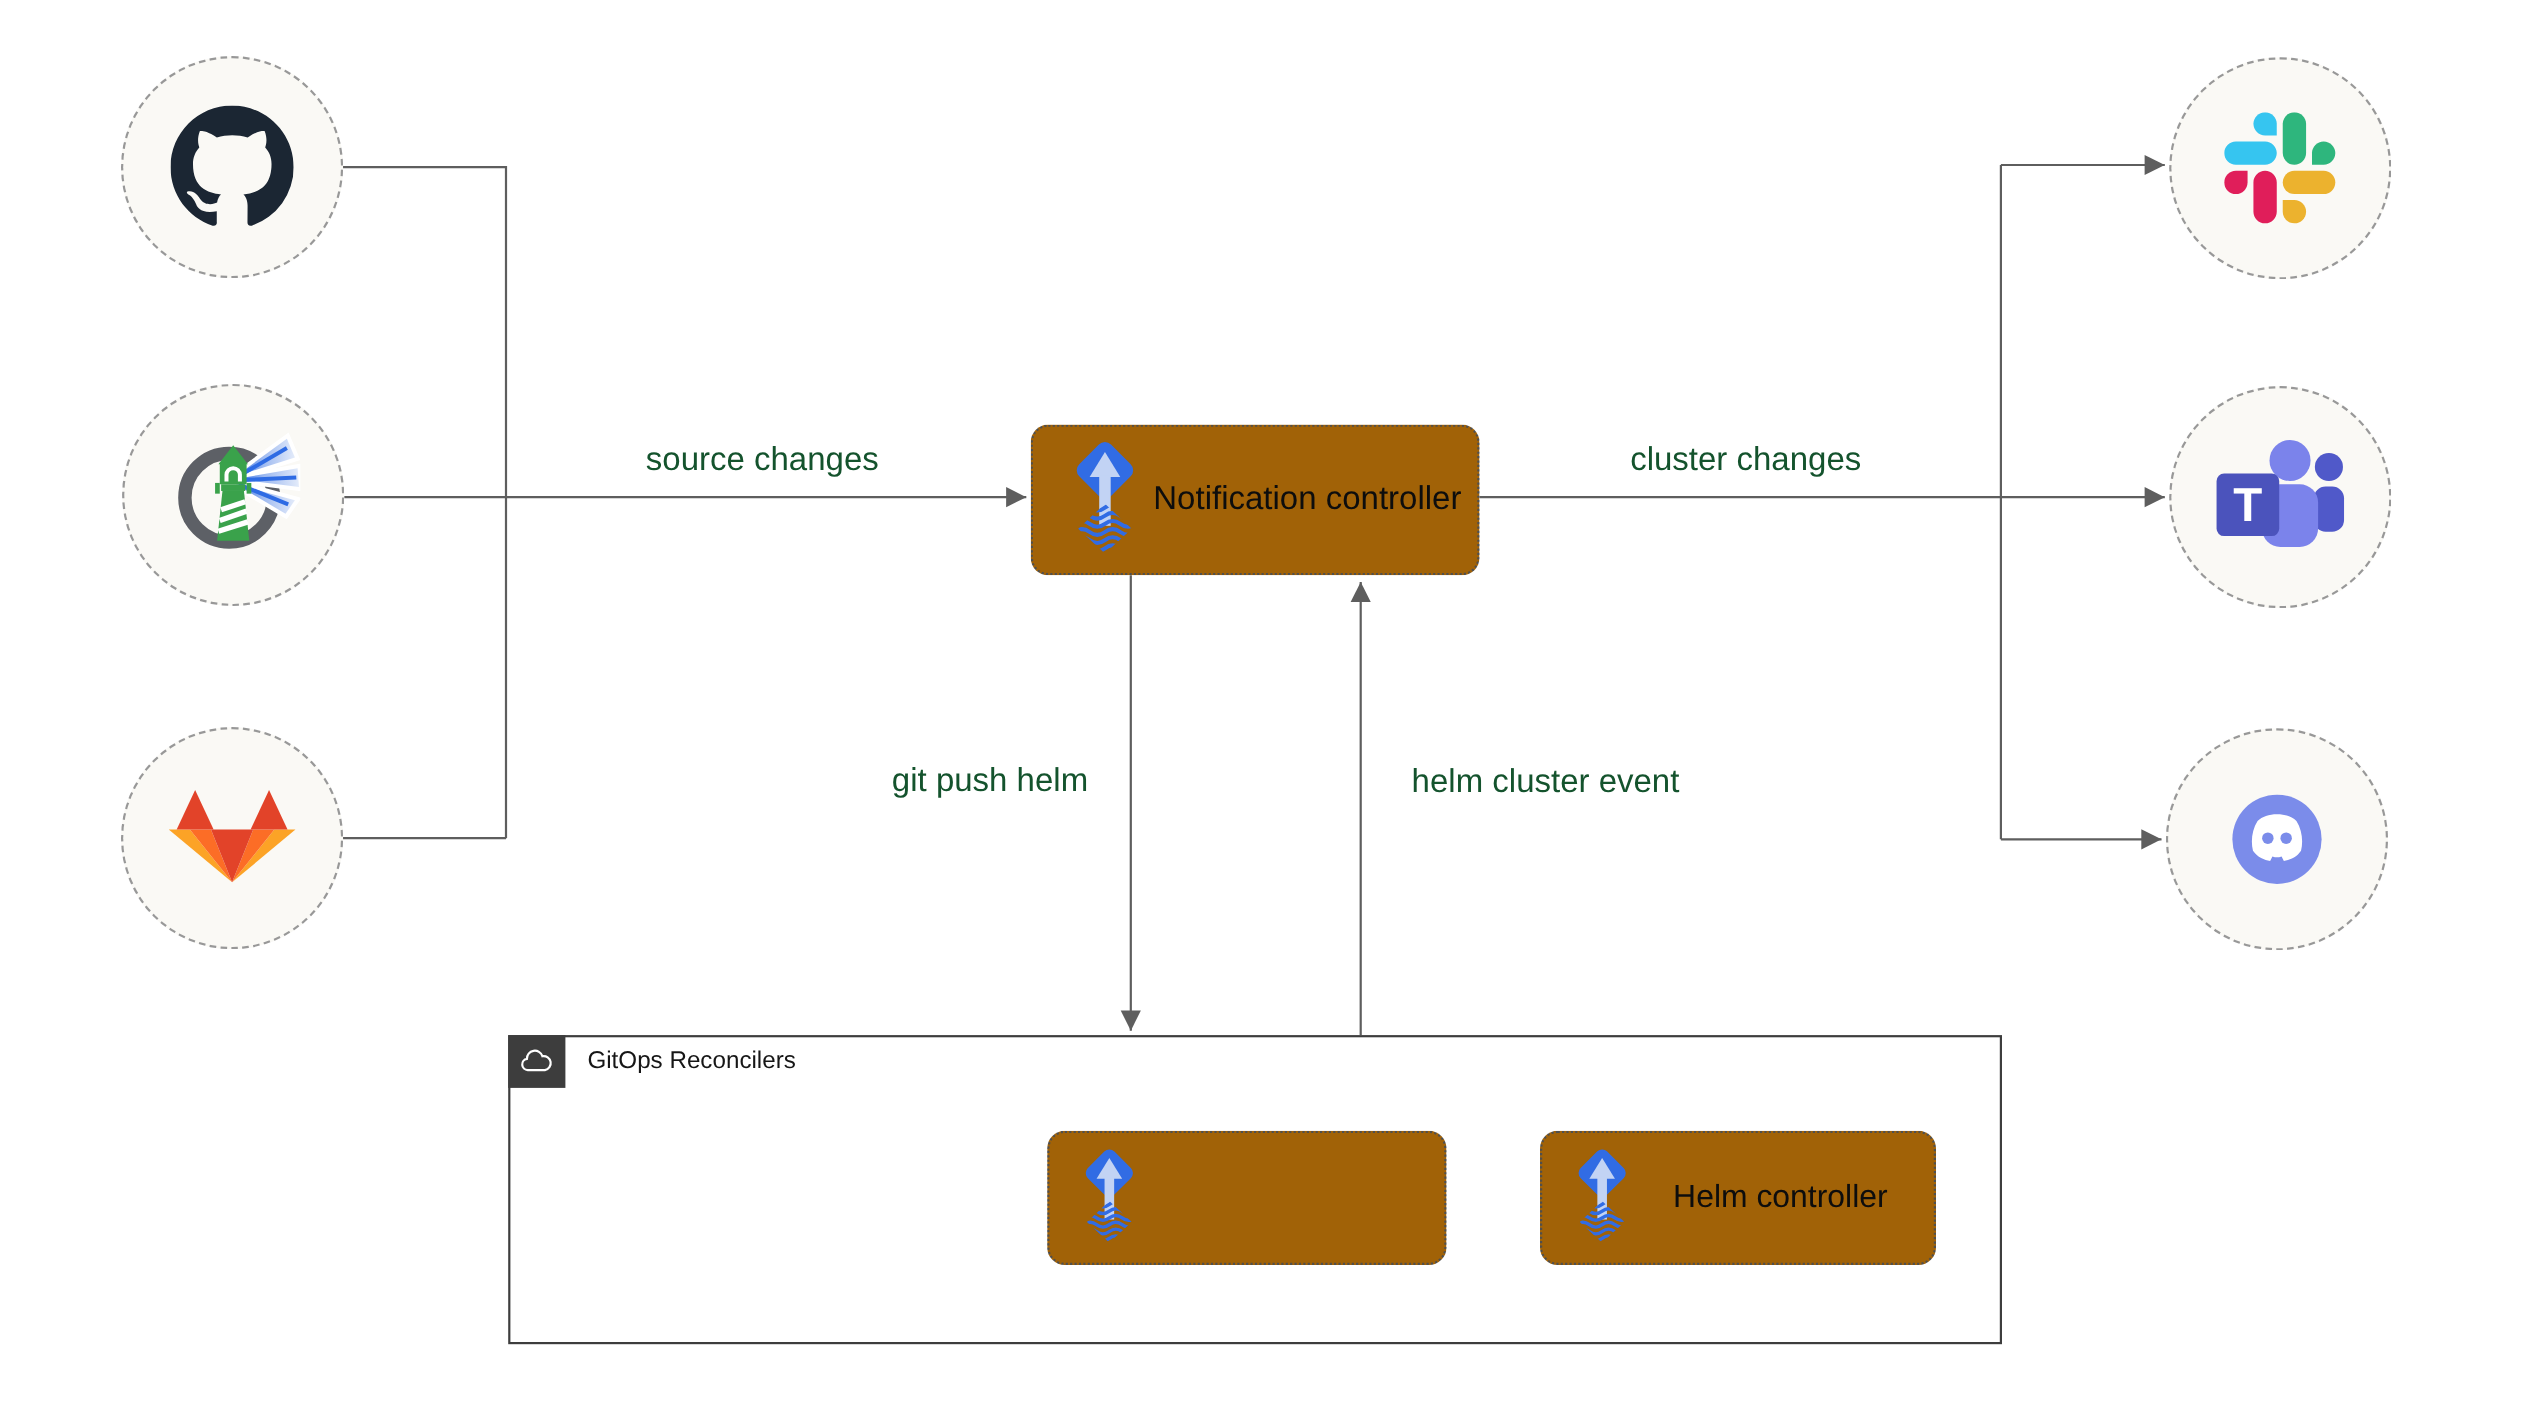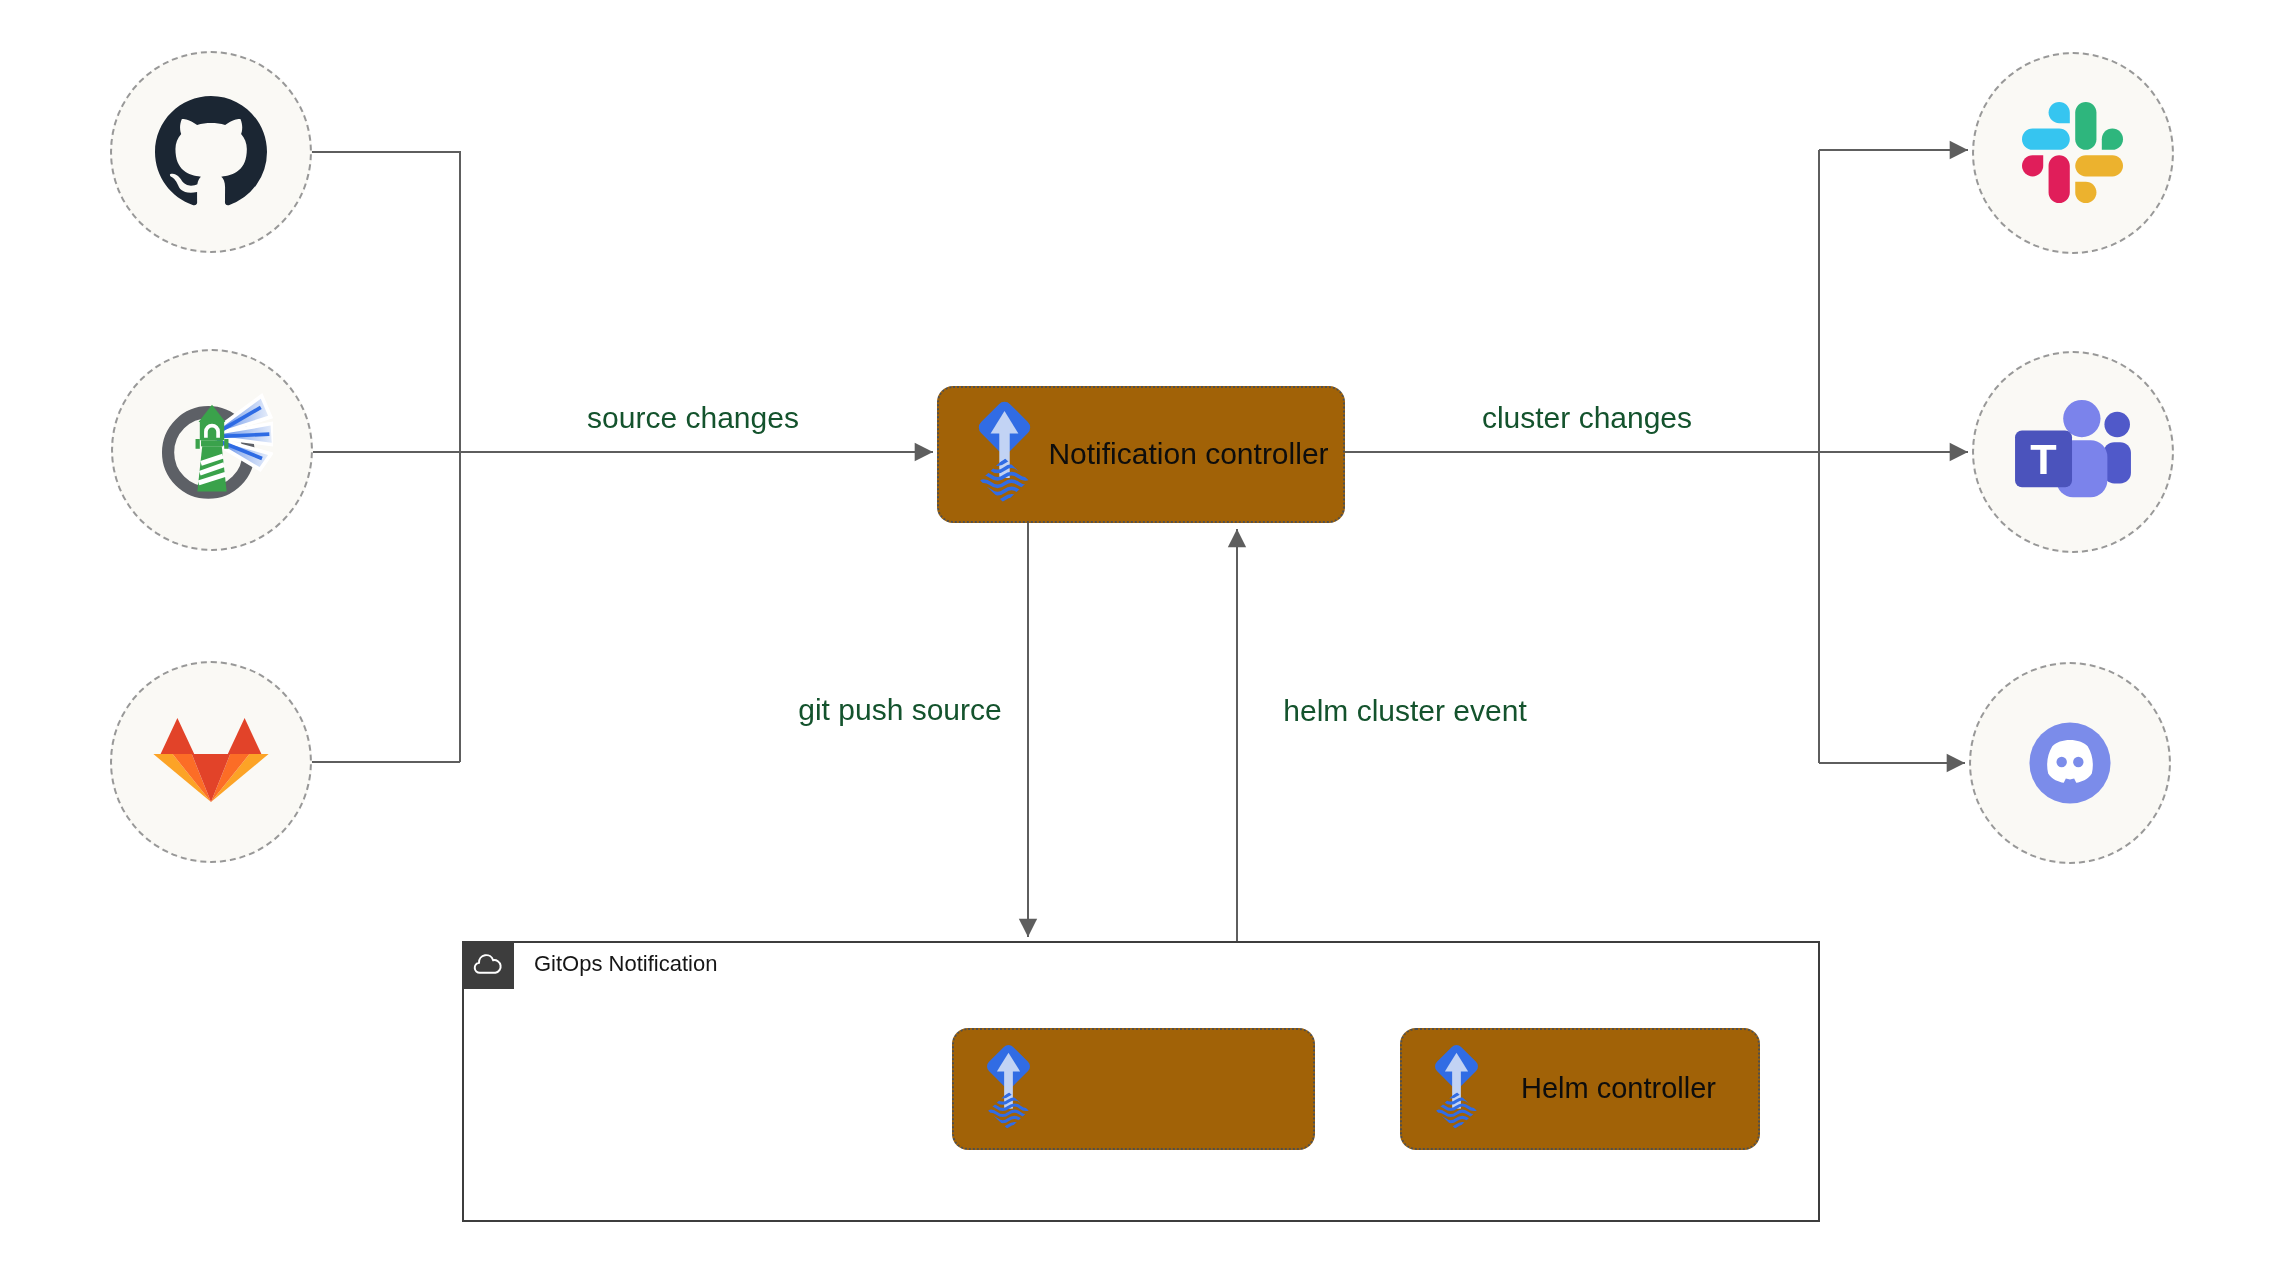--- a/index.html
+++ b/index.html
@@ -166,30 +166,30 @@
 
   <div class="node node-big" style="left:937px;top:386px;width:408px;height:137px;padding-left:22px;">
     <svg class="flux-icon" width="87" height="115" viewBox="0 0 100 132">
         <use href="#flux-logo"></use>
       </svg>
     <div class="label">Notification controller</div>
   </div>
 
   <div class="edge-label" style="left:693px;top:418px;">source changes</div>
   <div class="edge-label" style="left:1571px;top:418px;margin-left:16px;">cluster changes</div>
-  <div class="edge-label" style="left:900px;top:710px;">git push source</div>
+  <div class="edge-label" style="left:900px;top:710px;">git push helm</div>
   <div class="edge-label" style="left:1405px;top:711px;">helm cluster event</div>
 
   <div class="group-box">
     <div class="group-corner">
       <svg width="34" height="30" viewBox="0 0 24 20">
         <path d="M6.2 15.5 a3.6 3.6 0 0 1 -.55 -7.15 A5.1 5.1 0 0 1 15.6 6.6 A3.5 3.5 0 0 1 17.2 15.5 Z" fill="none" stroke="#ffffff" stroke-width="1.4"></path>
       </svg>
     </div>
-    <div class="group-title">GitOps Notification</div>
+    <div class="group-title">GitOps Reconcilers</div>
   </div>
 
 
   <div class="node node-small" style="left:952px;top:1028px;width:363px;height:122px;padding-left:18px;">
     <svg class="flux-icon" width="73" height="96" viewBox="0 0 100 132">
         <use href="#flux-logo"></use>
       </svg>
   </div>
 
   <div class="node node-small" style="left:1400px;top:1028px;width:360px;height:122px;padding-left:18px;">

